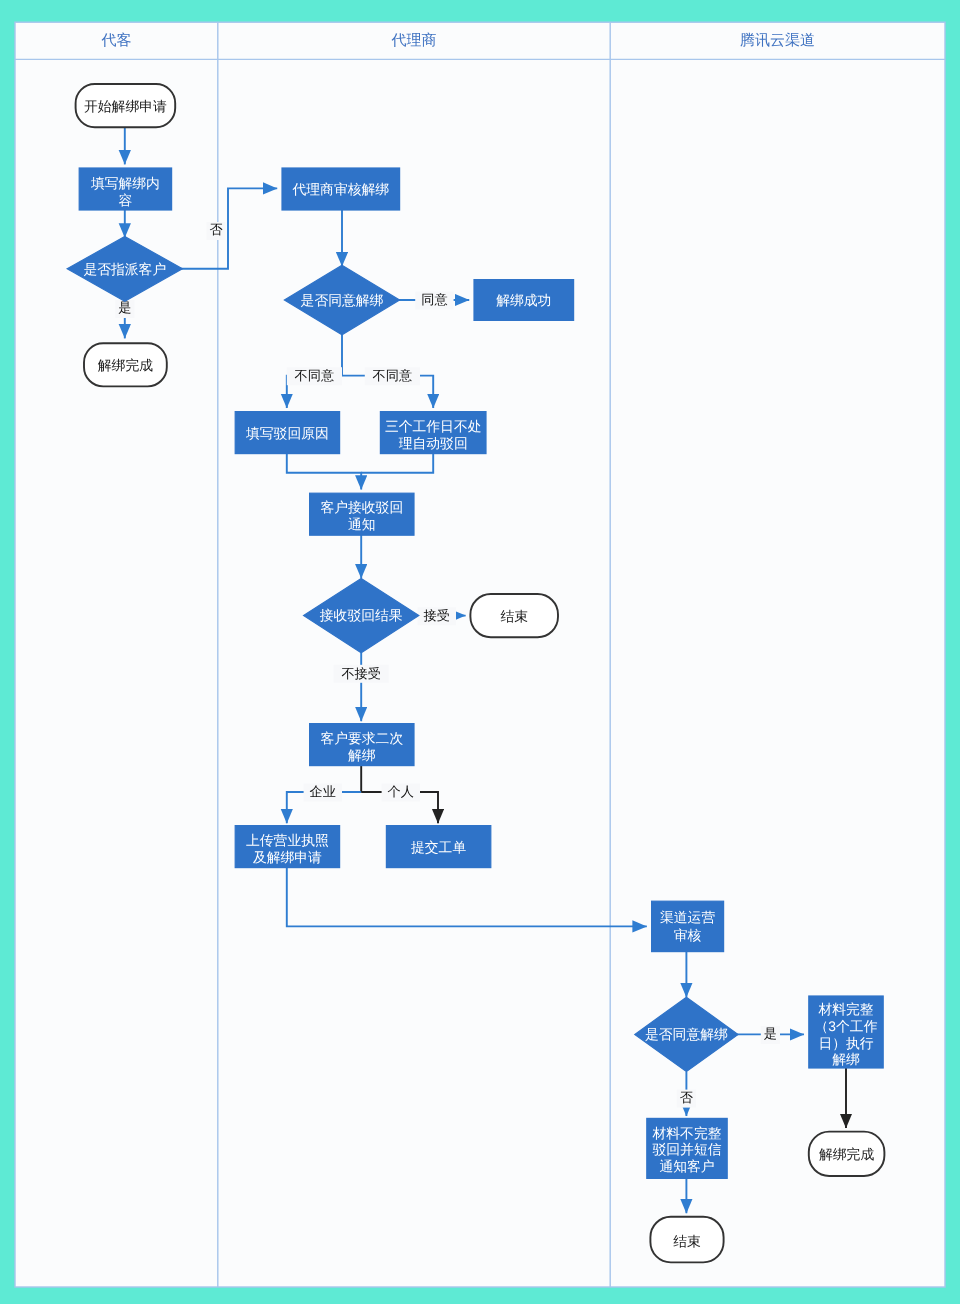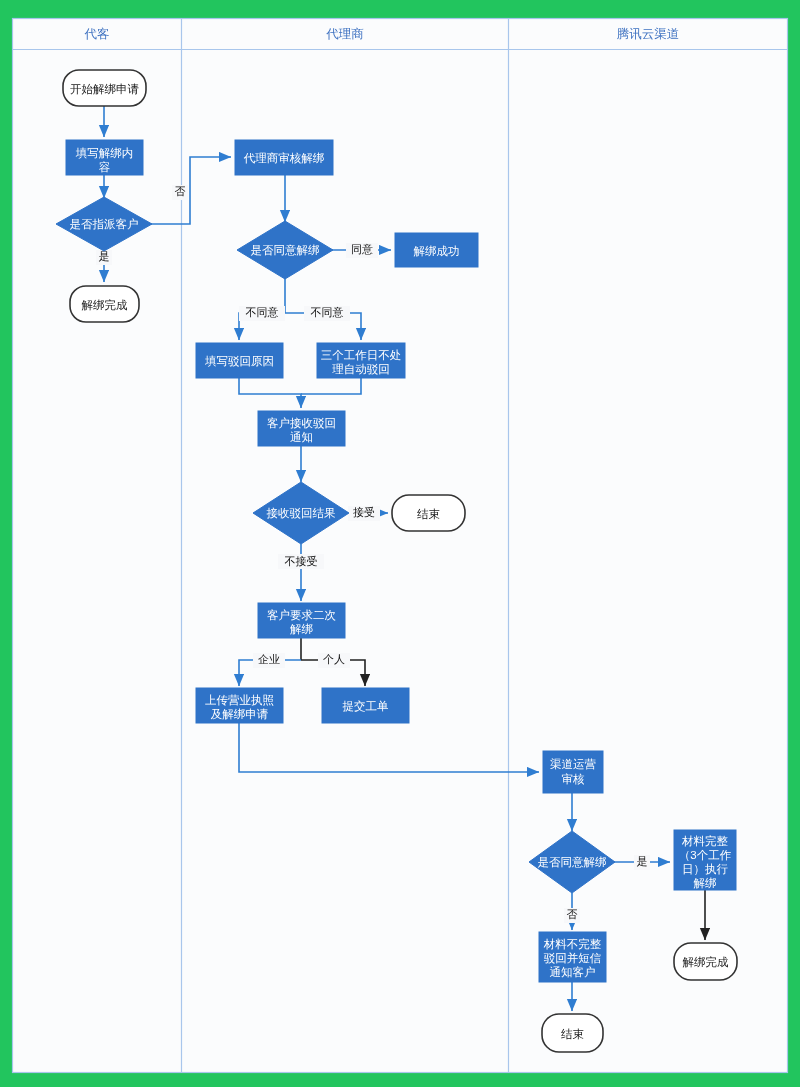--- a/index.html
+++ b/index.html
@@ -5,21 +5,21 @@
   html, body {
     margin: 0;
     padding: 0;
     background: #f7f8fa;
     font-family: "Liberation Sans", "DejaVu Sans", sans-serif;
   }
   #canvas {
     position: relative;
     width: 800px;
     height: 1087px;
-    background: #22c55e;
+    background: #5eead4;
     overflow: hidden;
   }
   svg.diagram {
     position: absolute;
     left: 0;
     top: 0;
     width: 800px;
     height: 1087px;
   }
   .lane-frame {

